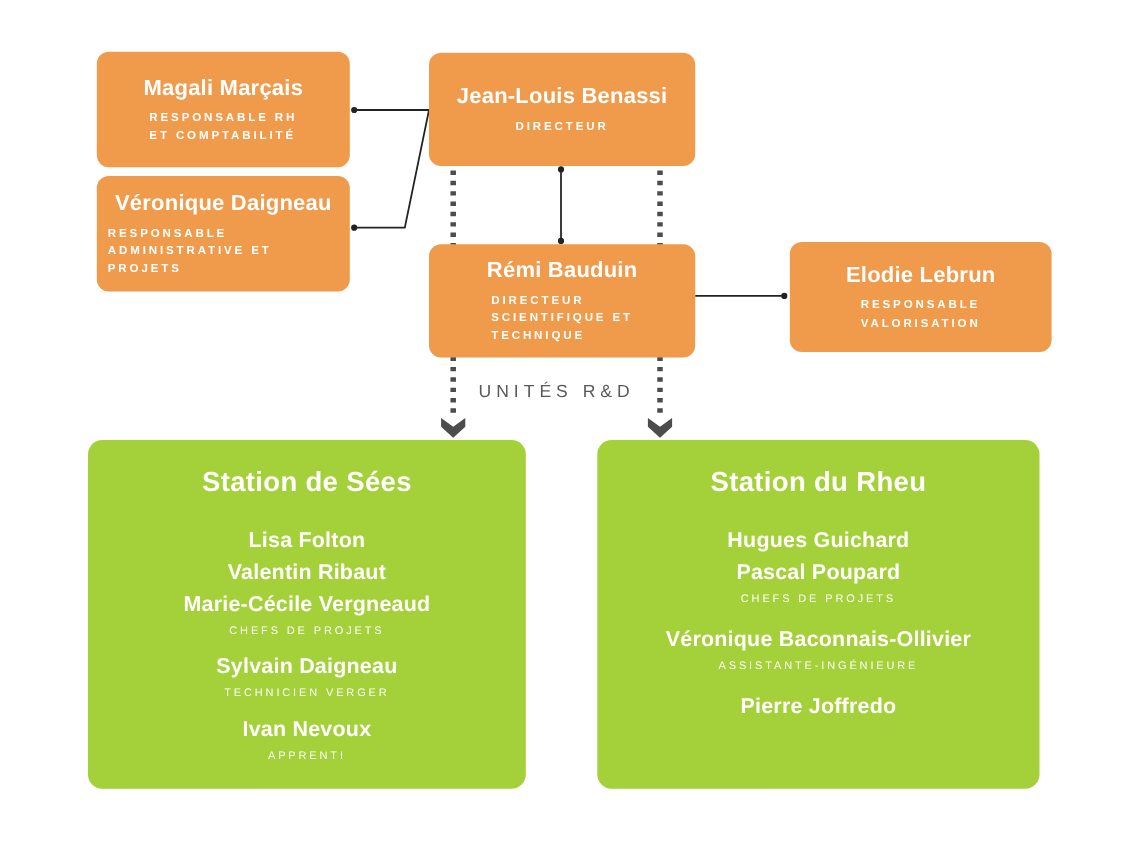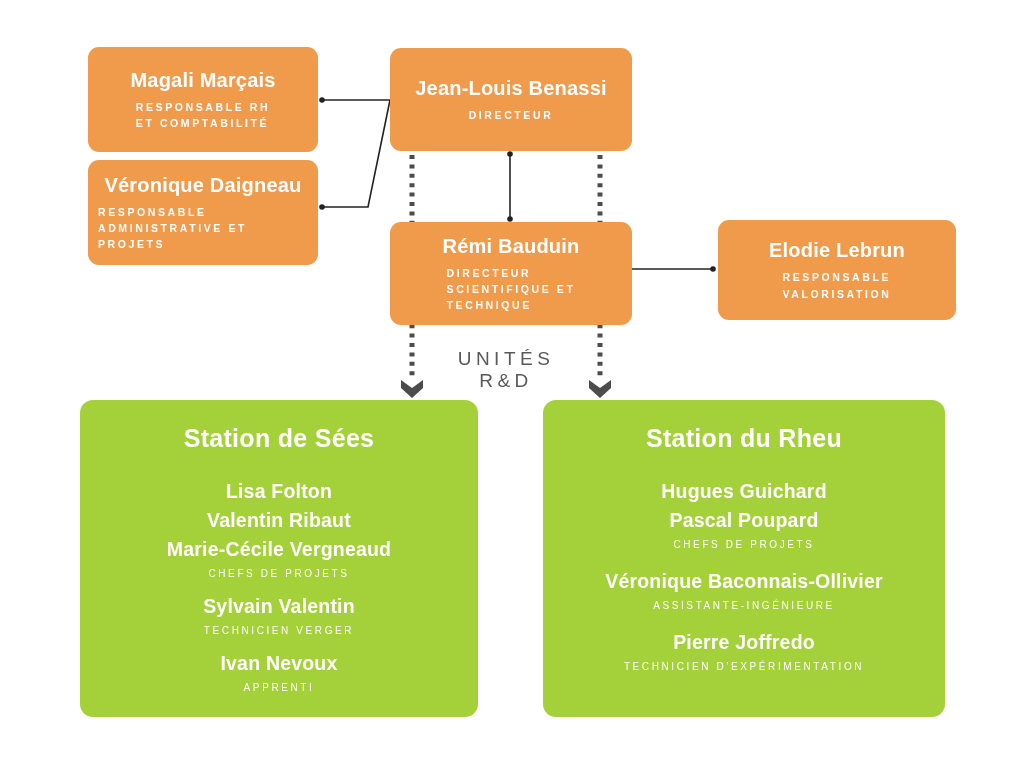--- a/index.html
+++ b/index.html
@@ -40,21 +40,21 @@
   }
   .node-role{
     margin-top:7px;
     font-size:10.5px;font-weight:bold;letter-spacing:2.6px;line-height:1.55;
     white-space:pre-line;
   }
   .rd-label{
     position:absolute;z-index:2;
     left:426px;top:348px;width:160px;
     text-align:center;
-    font-size:19px;font-weight:500;letter-spacing:4.5px;
+    font-size:16px;font-weight:500;letter-spacing:4.5px;
     color:var(--muted);
   }
   .station{
     position:absolute;z-index:2;
     background:var(--green);
     border-radius:13px;
     color:var(--white);
     text-align:center;
     padding-top:24px;
   }
@@ -131,21 +131,21 @@
 
   <div class="station" style="left:80px;top:400px;width:398px;height:317px;">
     <div class="station-title">Station de Sées</div>
     <div class="station-group">
       <div class="station-name">Lisa Folton</div>
       <div class="station-name">Valentin Ribaut</div>
       <div class="station-name">Marie-Cécile Vergneaud</div>
       <div class="station-role">CHEFS DE PROJETS</div>
     </div>
     <div class="station-group">
-      <div class="station-name">Sylvain Valentin</div>
+      <div class="station-name">Sylvain Daigneau</div>
       <div class="station-role">TECHNICIEN VERGER</div>
     </div>
     <div class="station-group">
       <div class="station-name">Ivan Nevoux</div>
       <div class="station-role">APPRENTI</div>
     </div>
   </div>
 
   <div class="station" style="left:543px;top:400px;width:402px;height:317px;">
     <div class="station-title">Station du Rheu</div>
@@ -153,17 +153,16 @@
       <div class="station-name">Hugues Guichard</div>
       <div class="station-name">Pascal Poupard</div>
       <div class="station-role">CHEFS DE PROJETS</div>
     </div>
     <div class="station-group" style="margin-top:17px;">
       <div class="station-name">Véronique Baconnais-Ollivier</div>
       <div class="station-role">ASSISTANTE-INGÉNIEURE</div>
     </div>
     <div class="station-group" style="margin-top:17px;">
       <div class="station-name">Pierre Joffredo</div>
-      <div class="station-role">TECHNICIEN D’EXPÉRIMENTATION</div>
     </div>
   </div>
 
 </div>
 
 </body></html>

